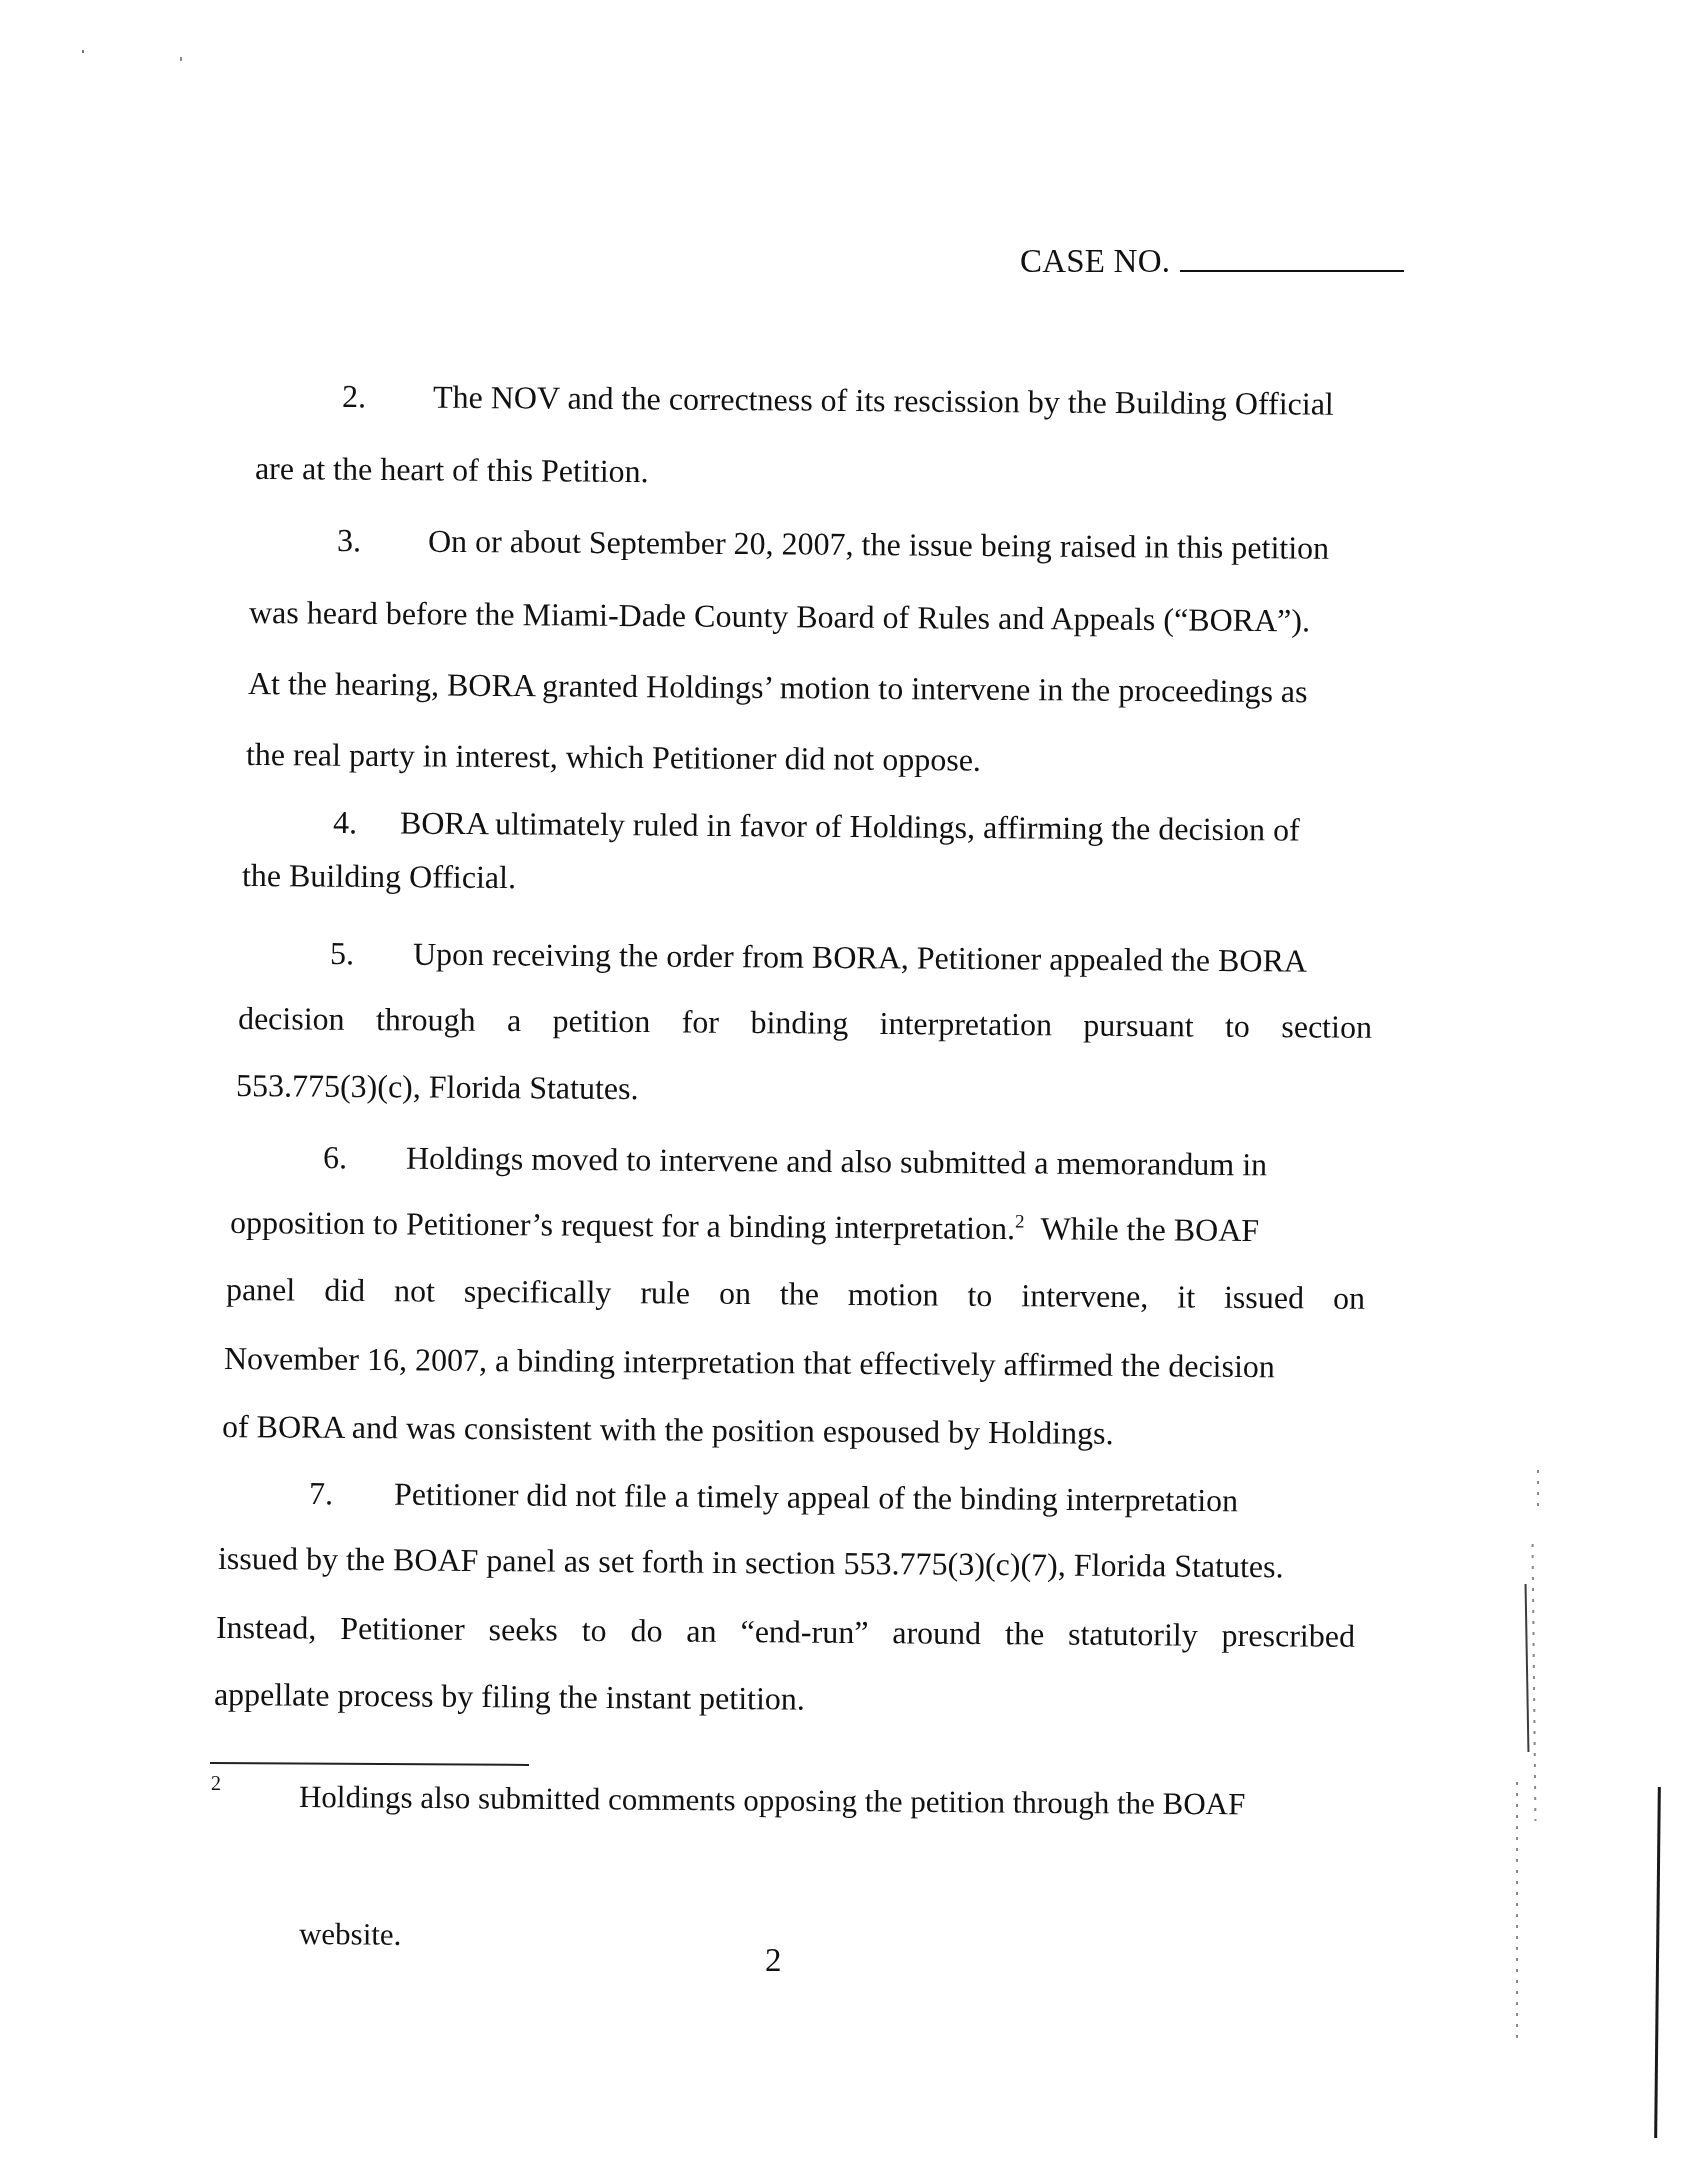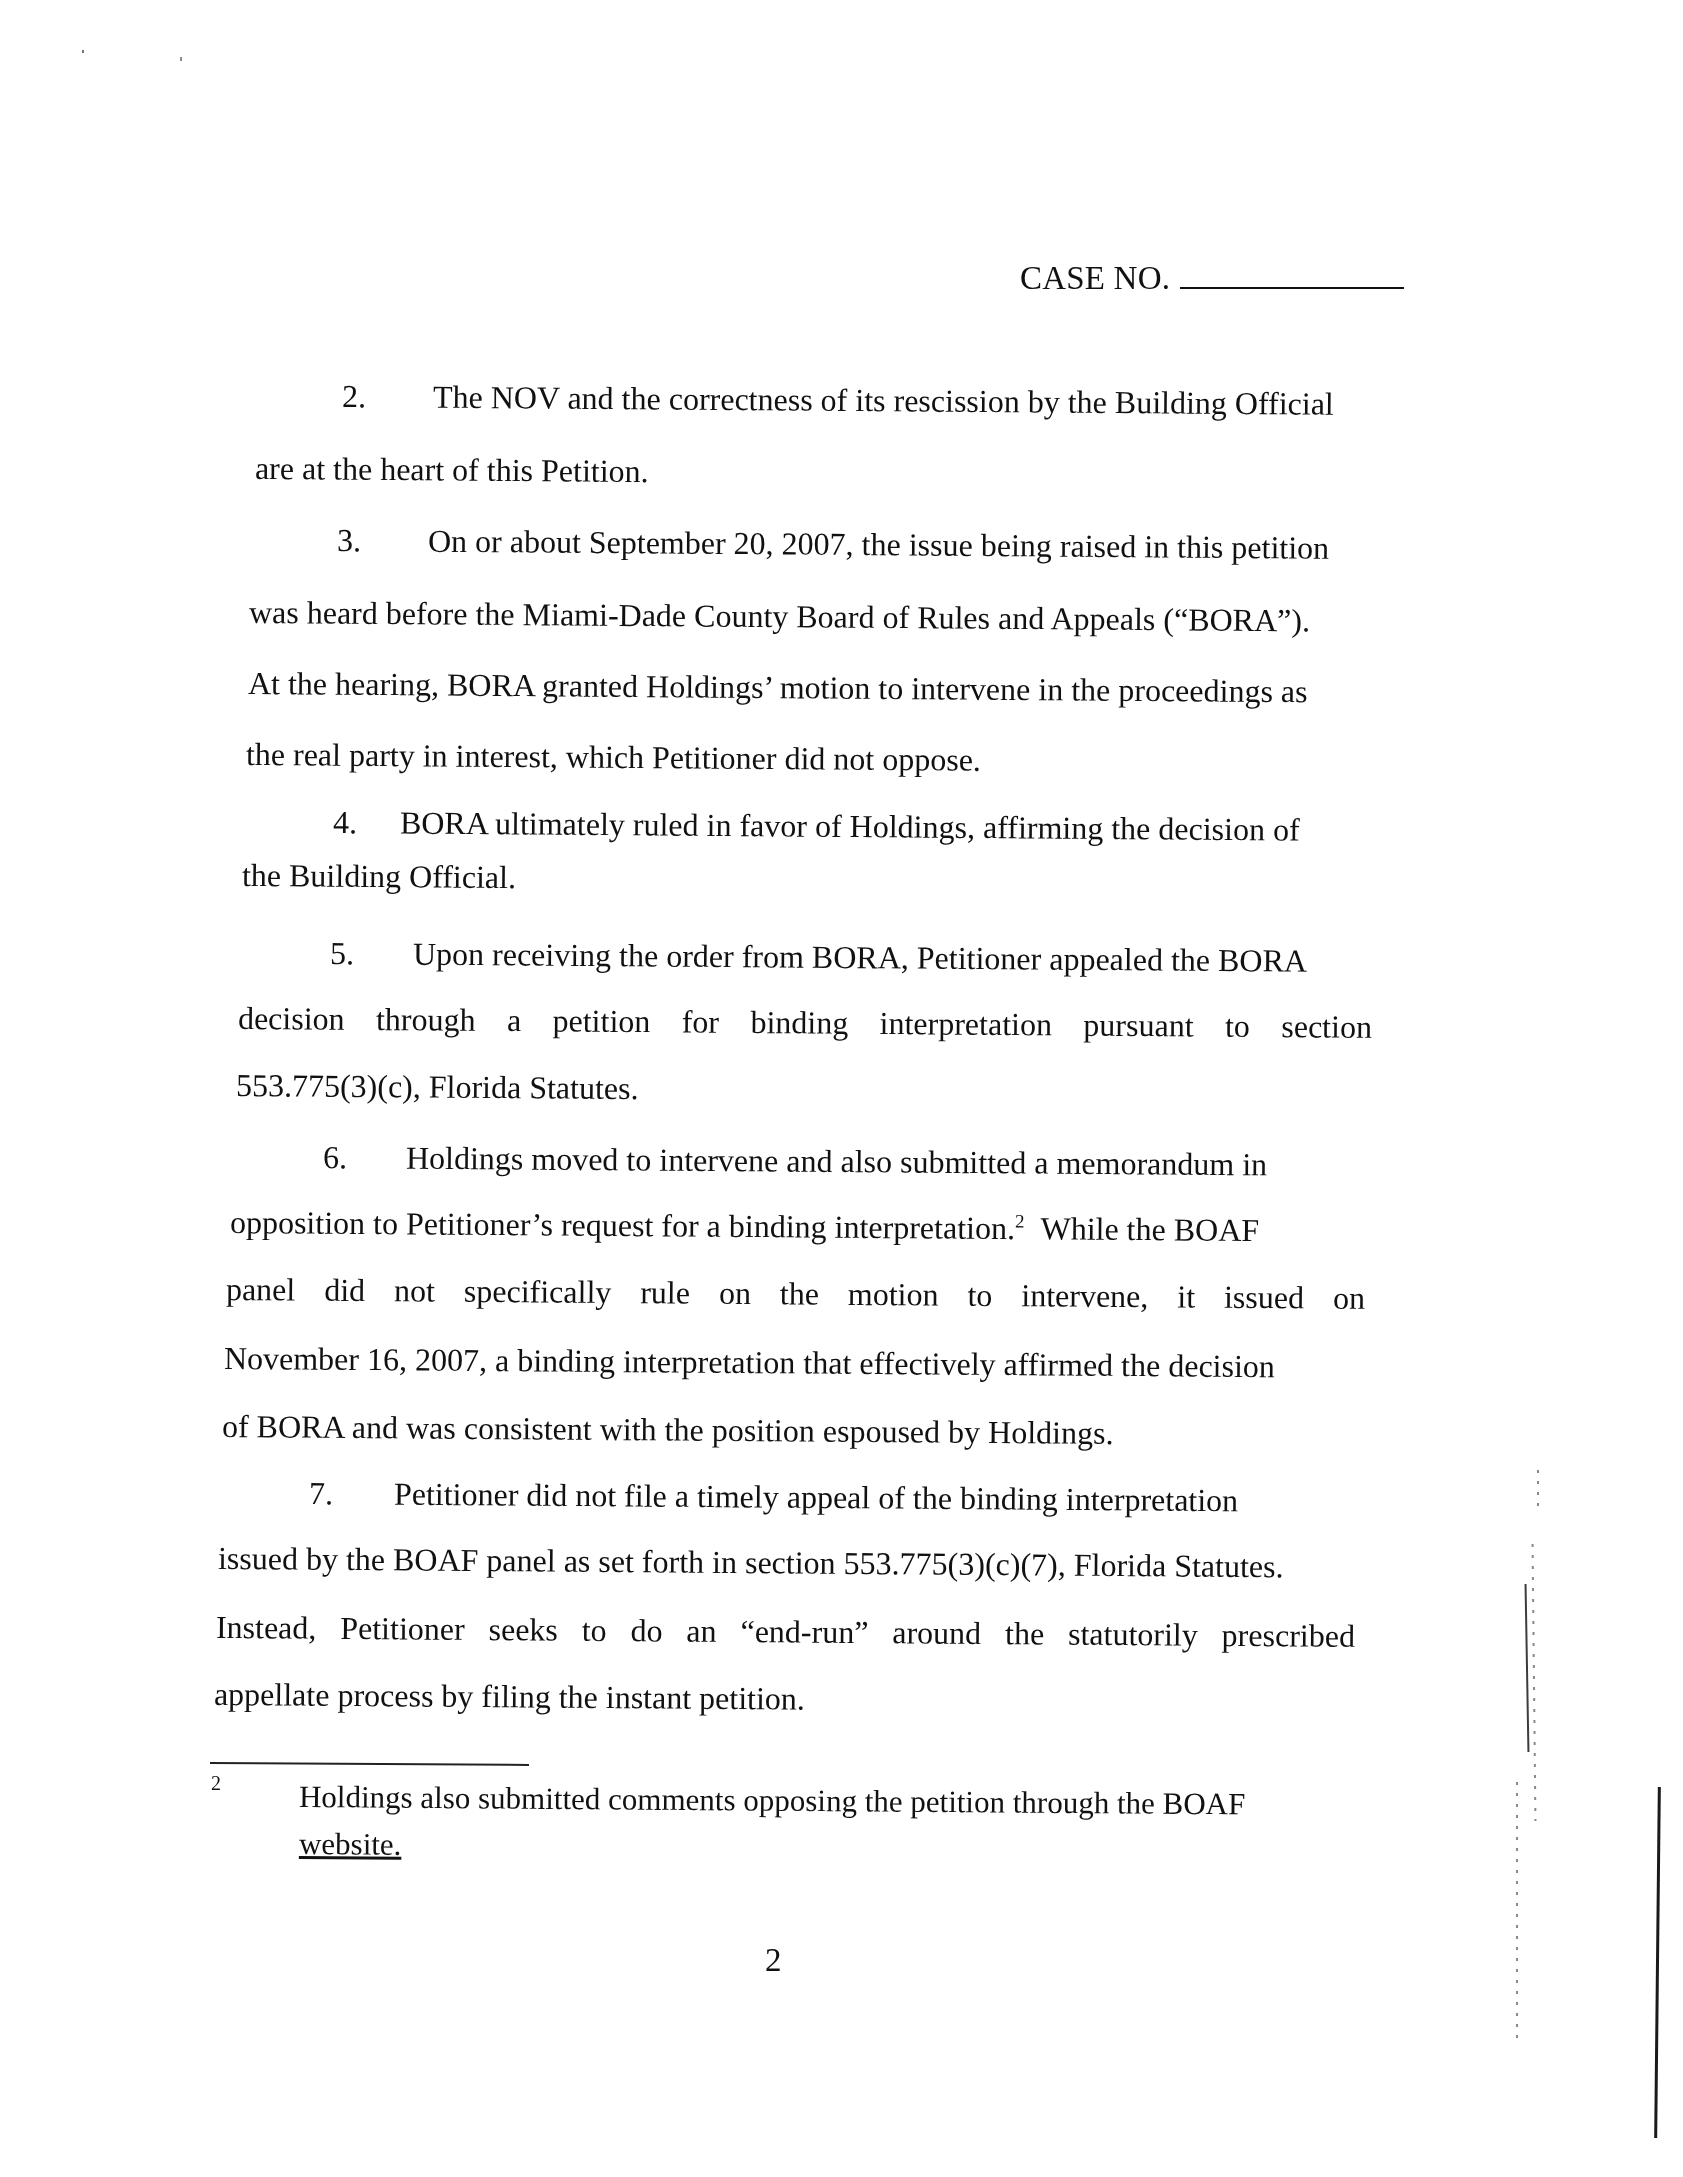--- a/index.html
+++ b/index.html
@@ -18,21 +18,21 @@
     .page {
       position: absolute;
       left: 0; top: 0;
       width: 1683px;
       height: 2177px;
       background: #ffffff;
     }
     .case-no {
       position: absolute;
       left: 1020px;
-      top: 255px;
+      top: 238px;
       font-size: 33px;
       letter-spacing: 0.2px;
       white-space: nowrap;
     }
     .case-no .blank {
       display: inline-block;
       width: 224px;
       border-bottom: 2px solid #111;
       margin-left: 10px;
       height: 32px;
@@ -175,21 +175,21 @@
       <span>appellate process by filing the instant petition.</span>
     </div>
   </div>
 
   <div class="footnote-rule"></div>
   <div>
     <span class="fn-marker">2</span>
     <div class="line" style="left:299px; top:1779px; font-size:31px; transform:rotate(0.45deg);">
       <span>Holdings also submitted comments opposing the petition through the BOAF</span>
     </div>
-    <div class="line" style="left:299px; top:1826px; font-size:31px; transform:rotate(0.45deg);text-decoration:underline;">
+    <div class="line" style="left:299px; top:1916px; font-size:31px; transform:rotate(0.45deg);">
       <span>website.</span>
     </div>
   </div>
 
   <div class="page-number">2</div>
 
   <div class="scan-dots" style="left:1537px; top:1470px; height:40px;"></div>
   <div class="scan-dots" style="left:1533px; top:1544px; height:277px; transform:rotate(-0.6deg);"></div>
   <div class="scan-mark" style="left:1526px; top:1584px; width:2px; height:168px; transform:rotate(-1deg); opacity:0.85;"></div>
   <div class="scan-dots" style="left:1516px; top:1782px; height:257px;"></div>

